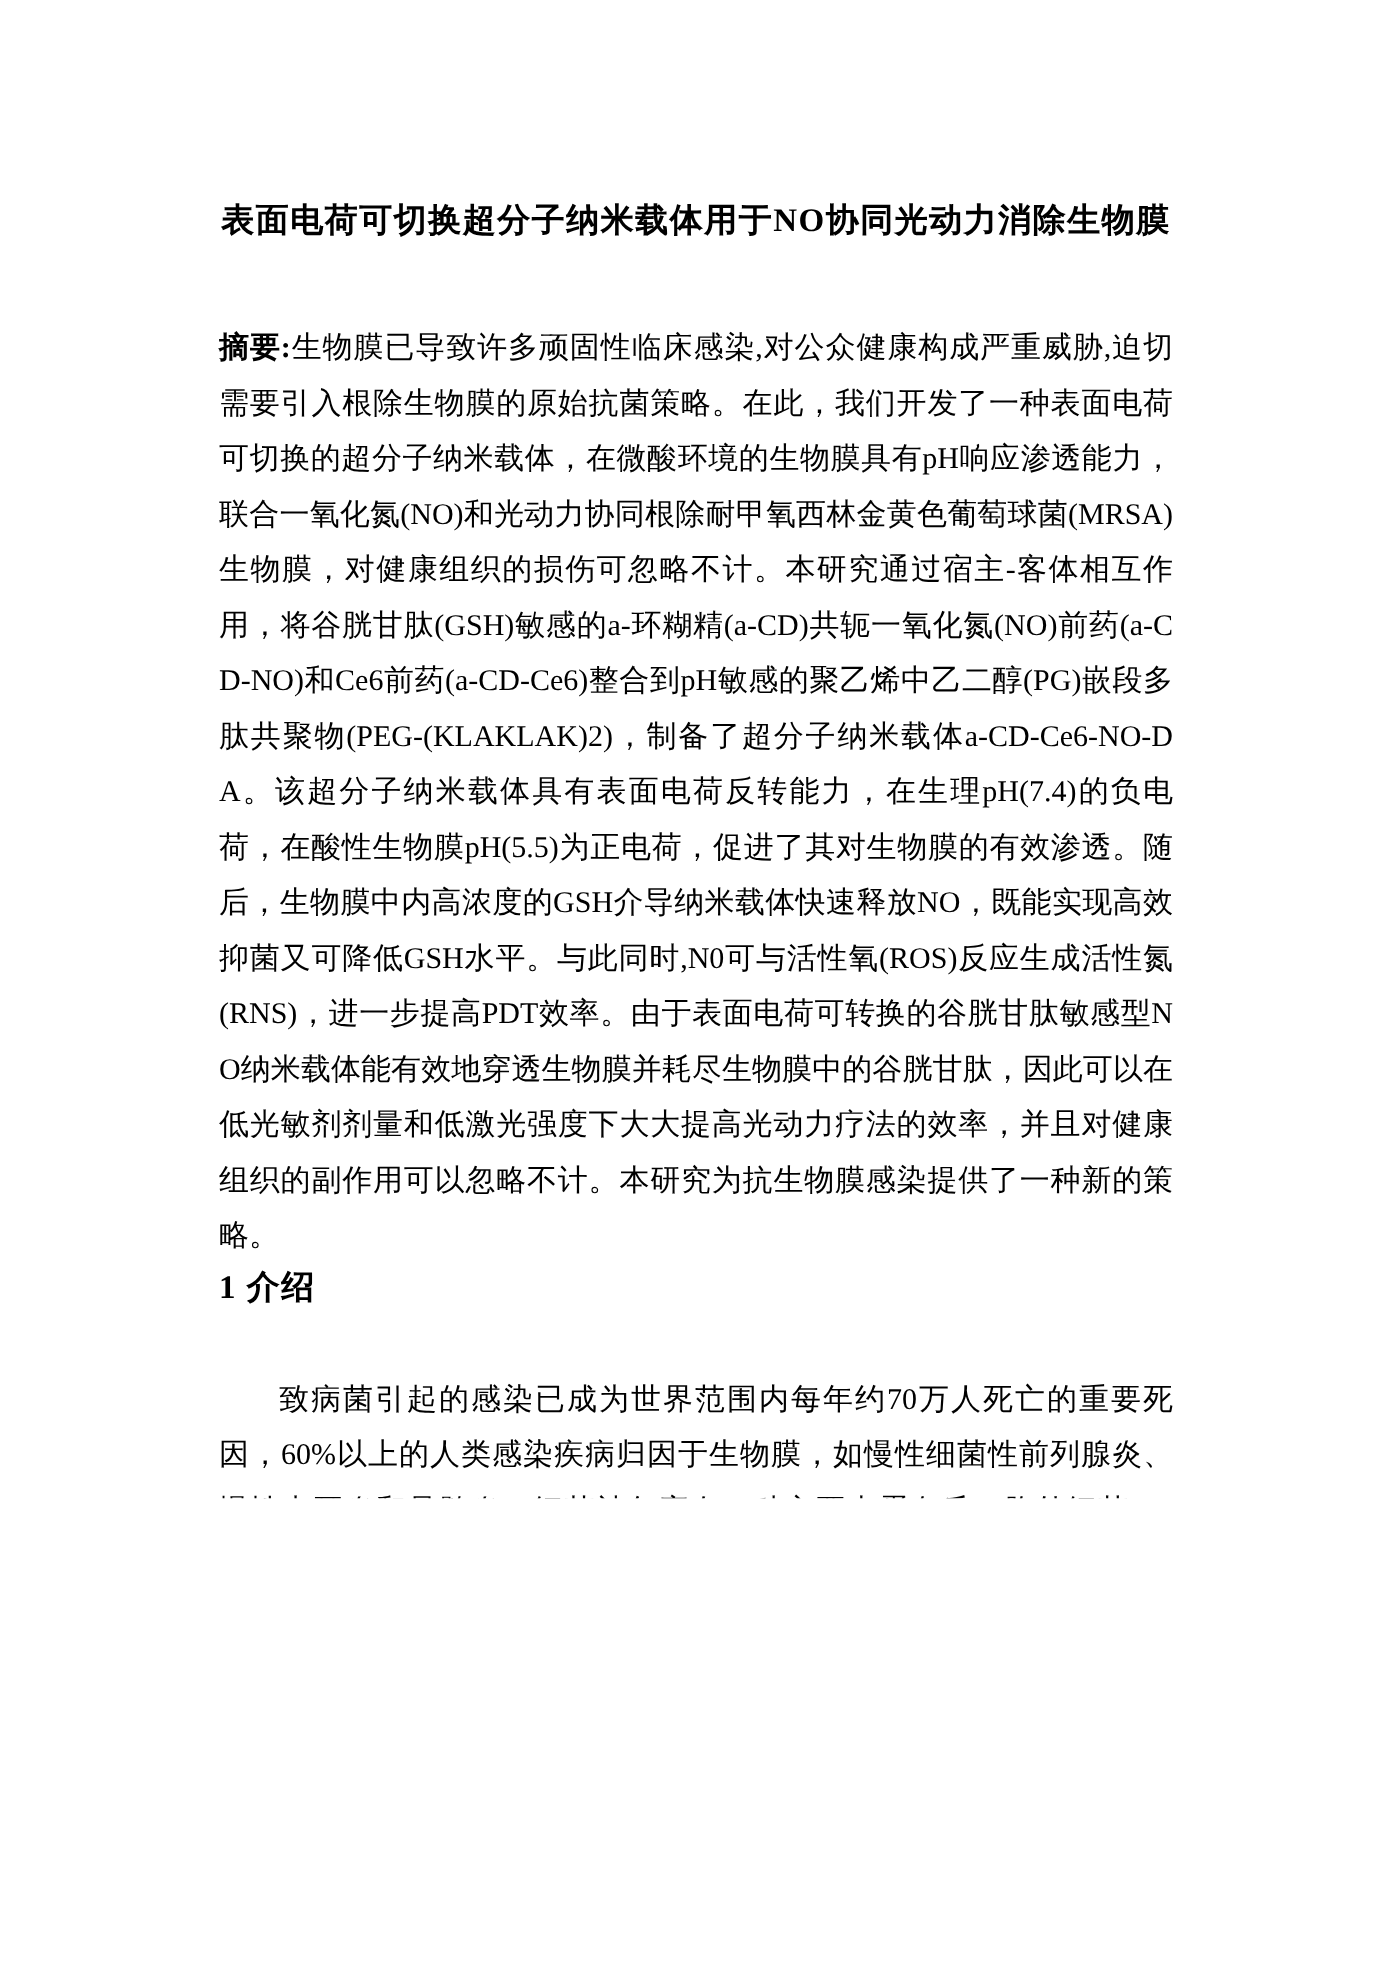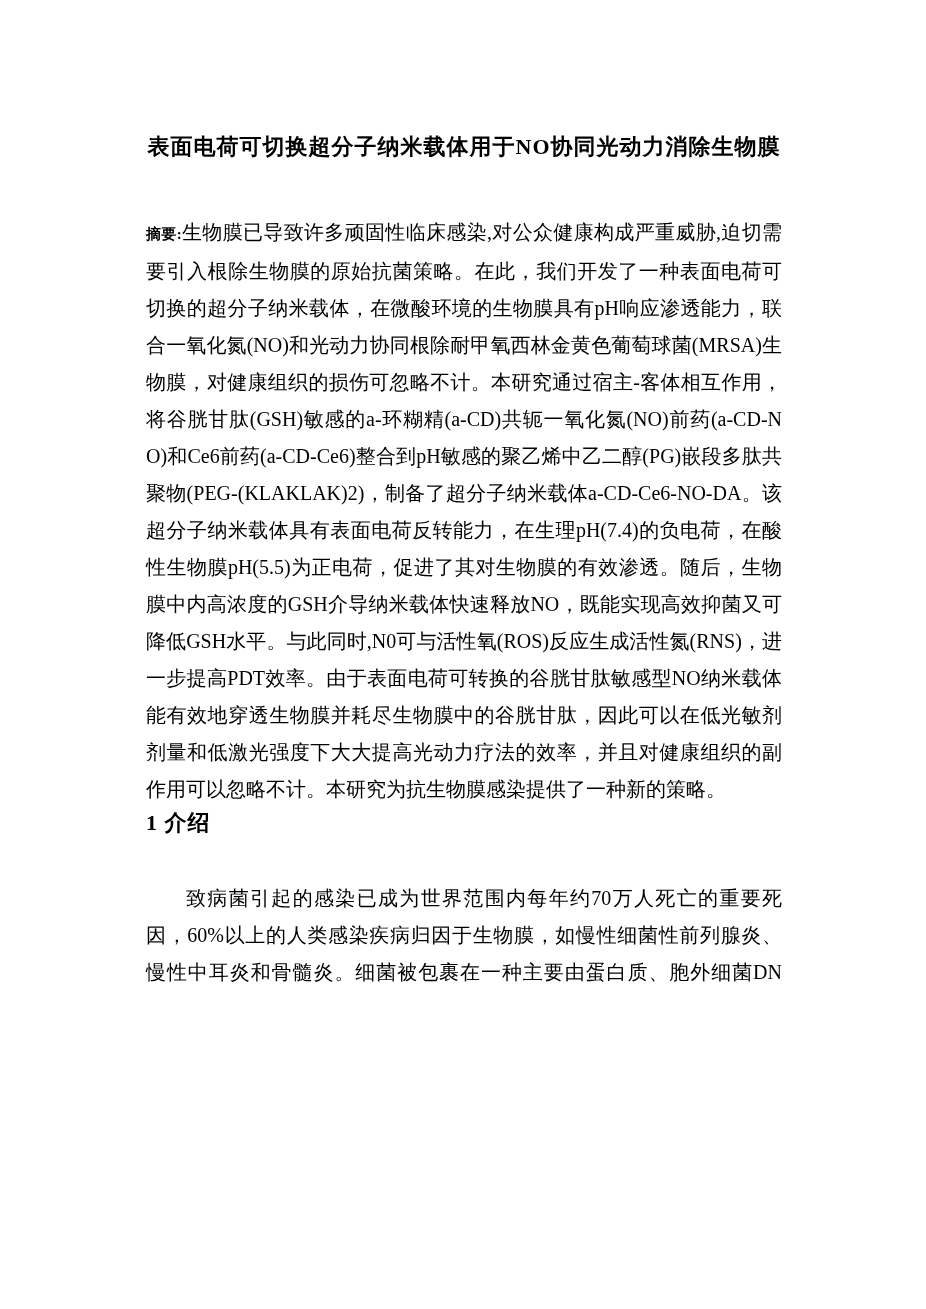--- a/index.html
+++ b/index.html
@@ -30,21 +30,21 @@
   .para {
     font-size: 20px;
     line-height: 37px;
     text-align: justify;
     word-break: break-all;
   }
   .abstract {
     margin-bottom: 0;
   }
   .abstract .label {
-    font-size: 15px;
+    font-size: 20px;
     font-weight: bold;
   }
   .keywords {
     margin-top: 30px;
   }
   .keywords .label {
     font-size: 21px;
     font-weight: bold;
   }
   .section-heading {

